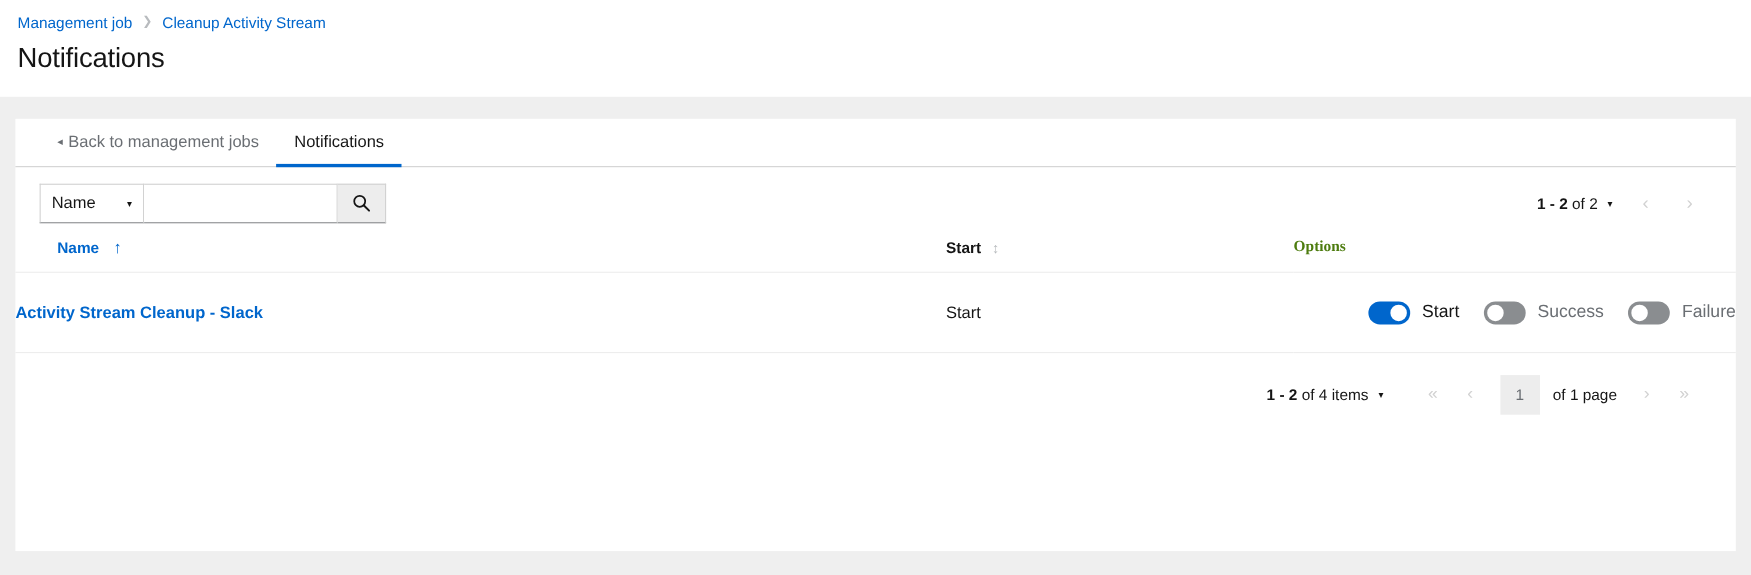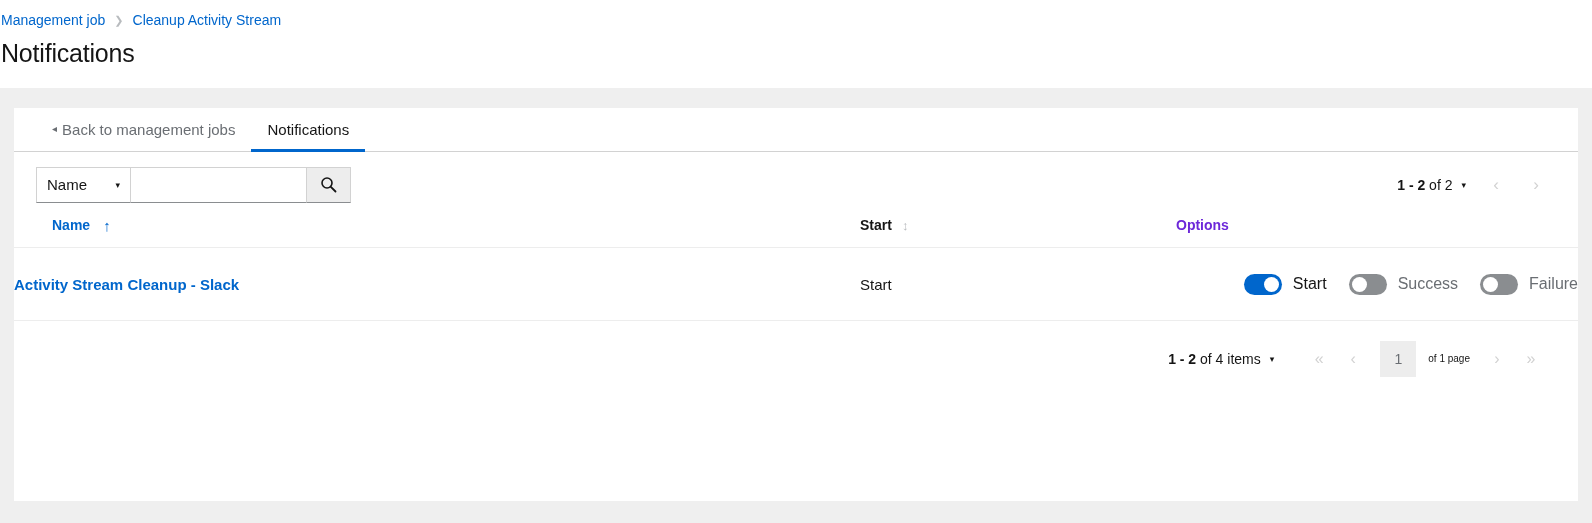--- a/index.html
+++ b/index.html
@@ -10,21 +10,21 @@
     background: #ffffff;
     font-family: "Liberation Sans", sans-serif;
     color: #151515;
     overflow: hidden;
   }
 
   
   .page-header {
     height: 88px;
     background: #ffffff;
-    padding: 11px 0 0 1px;
+    padding: 11px 0 0 16px;
   }
   .breadcrumb {
     display: flex;
     align-items: center;
     font-size: 14px;
     line-height: 18px;
     height: 18px;
   }
   .crumb-link {
     color: #0066cc;
@@ -222,21 +222,21 @@
     margin-left: 13px;
     line-height: 1;
   }
   .sort-both {
     color: #b8bbbe;
     font-size: 13px;
     margin-left: 10px;
     line-height: 1;
   }
   .th-type { color: #151515; }
-  .th-options { color: #6d28d9; }
+  .th-options { color: #4d7c0f; font-family: Liberation Serif, serif; }
 
   table.nlist td {
     border-bottom: 1px solid #ededed;
     font-size: 15px;
     height: 73px;
     vertical-align: middle;
     padding: 0;
   }
   .cell-name {
     padding-left: 38px;
@@ -333,21 +333,21 @@
     align-items: center;
     justify-content: center;
     font-size: 14px;
     color: #6a6e73;
     border: none;
     margin: 0 4px 0 10px;
     font-family: inherit;
     text-align: center;
   }
   .of-pages {
-    font-size: 10px;
+    font-size: 14px;
     color: #151515;
     margin: 0 10px 0 8px;
     white-space: nowrap;
   }
 </style>
 </head>
 <body>
 
 <div class="page-header">
   <div class="breadcrumb">

